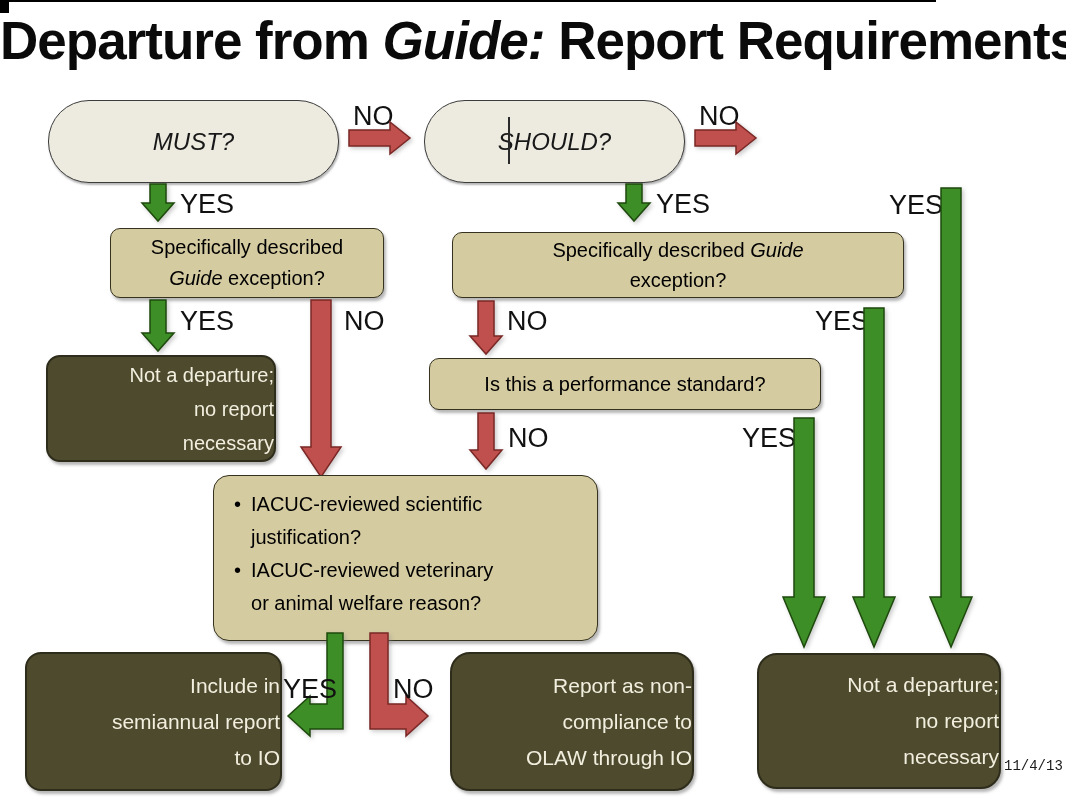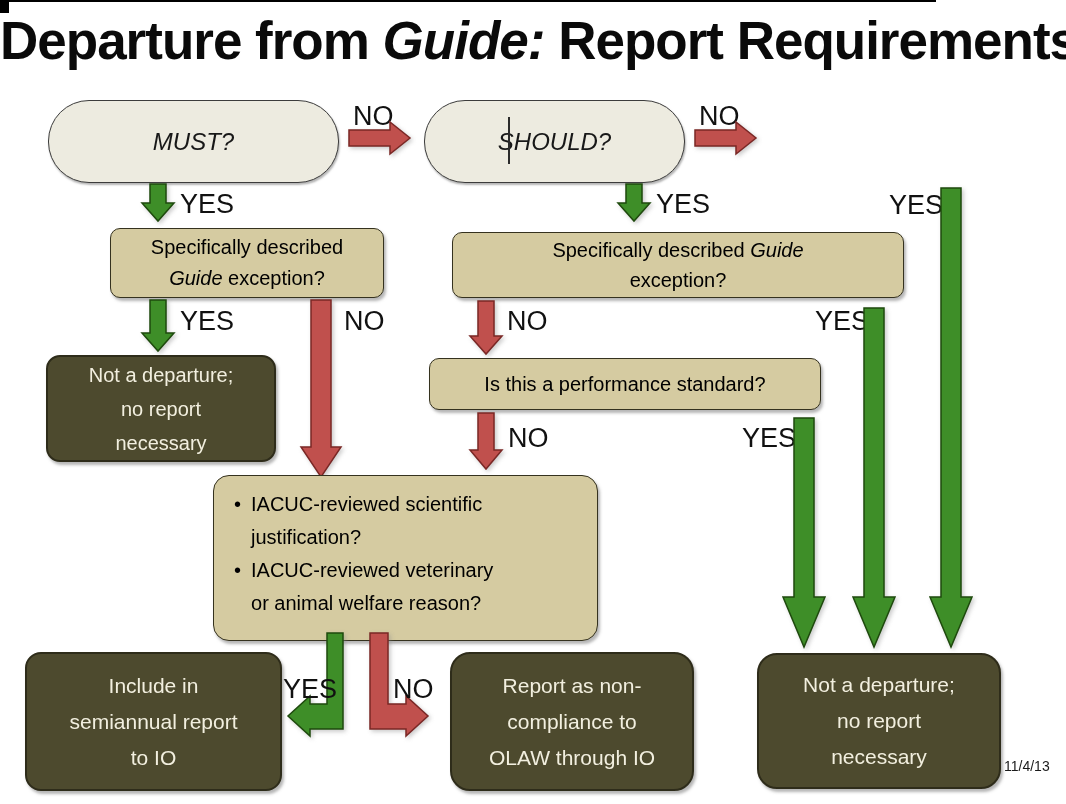--- a/index.html
+++ b/index.html
@@ -11,21 +11,21 @@
   .pill{background:#edebe0;border:1.6px solid #3c3c3c;border-radius:41px;
         box-shadow:1px 2px 2px rgba(120,120,120,.55);
         display:flex;align-items:center;justify-content:center;
         font-size:24px;color:#181818;font-style:italic;}
   .tan{background:#d5cba1;border:1.7px solid #35321f;border-radius:10px;
        box-shadow:2px 3px 3px rgba(110,110,110,.5);
        display:flex;flex-direction:column;align-items:center;justify-content:center;
        font-size:20px;color:#000000;text-align:center;}
   .dark{background:#4d4a2e;border:2px solid #2e2c1a;border-radius:20px;
         box-shadow:2px 3px 3px rgba(110,110,110,.5);
-        display:flex;flex-direction:column;align-items:center;justify-content:center;
+        display:flex;flex-direction:column;align-items:flex-end;justify-content:center;
         font-size:21px;line-height:36px;color:#f2efdf;text-align:center;}
   .lbl{font-size:27px;color:#111;white-space:nowrap;}
   .it{font-style:italic;}
   svg.arrow{position:absolute;overflow:visible;}
   .shadow-soft{filter:drop-shadow(2px 2px 2px rgba(140,140,140,.45));}
   .bullets{align-items:flex-start;justify-content:flex-start;text-align:left;
            padding:12px 6px 0 20px;line-height:33px;}
   .brow{display:flex;gap:10px;}
   .btxt{width:258px;}
   .caret{width:2px;background:#2b2b2b;}
@@ -158,15 +158,15 @@
     <div>compliance to</div>
     <div>OLAW through IO</div>
   </div>
 
   <div class="abs dark" style="left:757px;top:653px;width:240px;height:132px;">
     <div>Not a departure;</div>
     <div>no report</div>
     <div>necessary</div>
   </div>
 
-  <div class="abs" style="left:1004px;top:758px;font-size:14px;color:#1a1a1a;">11/4/13</div>
+  <div class="abs" style="left:1004px;top:758px;font-size:14px;color:#1a1a1a;font-family:Liberation Mono, monospace;">11/4/13</div>
 
 </div>
 
 </body></html>

